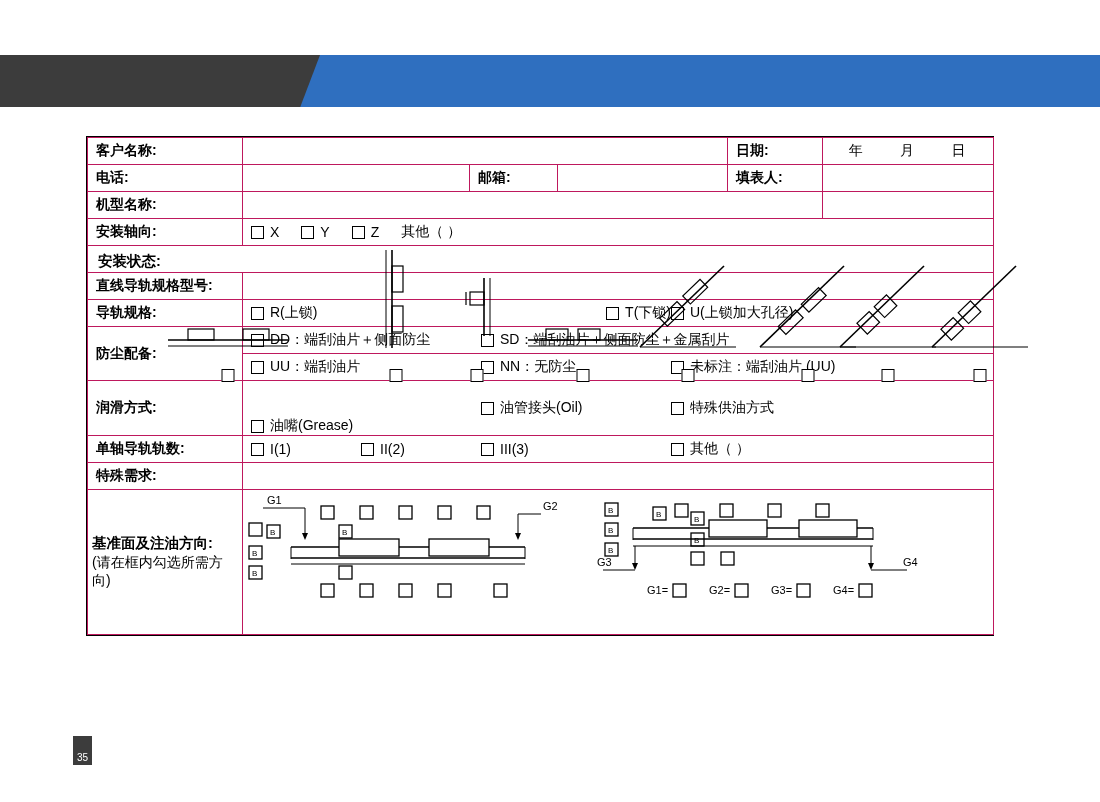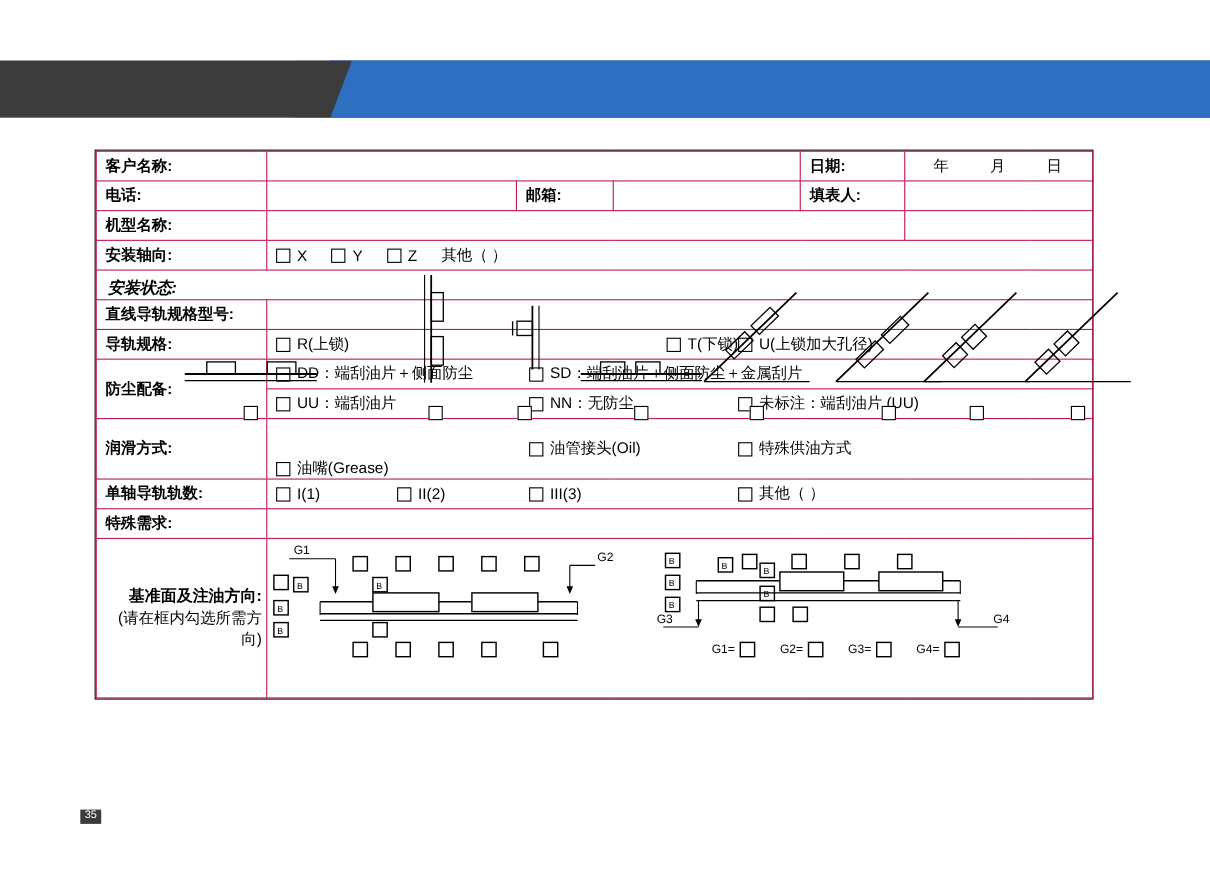--- a/index.html
+++ b/index.html
@@ -69,36 +69,36 @@
     display:inline-block; width:13px; height:13px;
     border:1.4px solid #000; background:#fff;
     vertical-align:-2px; margin-right:6px;
   }
   .opt { display:inline-flex; align-items:center; font-size:14px; white-space:nowrap; }
   .optrow { display:flex; align-items:center; height:100%; }
   .optrow > .opt { margin-right:0; }
 
   
   .status-cell { height:140px; padding:0 !important; position:relative; vertical-align:top; }
-  .status-label { position:absolute; left:10px; top:6px; font-size:14.5px; font-weight:bold;font-style:italic; }
+  .status-label { position:absolute; left:10px; top:6px; font-size:14.5px; font-weight:bold; }
   .status-row {
     position:absolute; left:0; top:22px; width:100%; height:118px;
   }
   .fig { position:absolute; text-align:center; }
   .fig .cbwrap { position:absolute; left:50%; transform:translateX(-50%); bottom:0; }
 
   
   .diag-cell { height:146px; padding:0 !important; position:relative; vertical-align:middle; }
-  .diag-label { text-align:right; font-weight:bold; font-size:14.5px; line-height:1.3; }
+  .diag-label { text-align:left; font-weight:bold; font-size:14.5px; line-height:1.3; }
   .diag-sub { font-weight:normal; font-size:14px; }
 
   .pagenum {
     position:absolute; left:73px; top:736px;
     background:#3c3c3c; color:#fff; font-size:10px;
-    padding:0 4px 2px 4px; min-width:18px; text-align:center;
+    padding:16px 4px 2px 4px; min-width:18px; text-align:center;
   }
 
   svg { display:block; }
 </style>
 </head>
 <body>
 
 <div class="header">
   <div class="header-blue"></div>
   <div class="header-wedge"></div>

